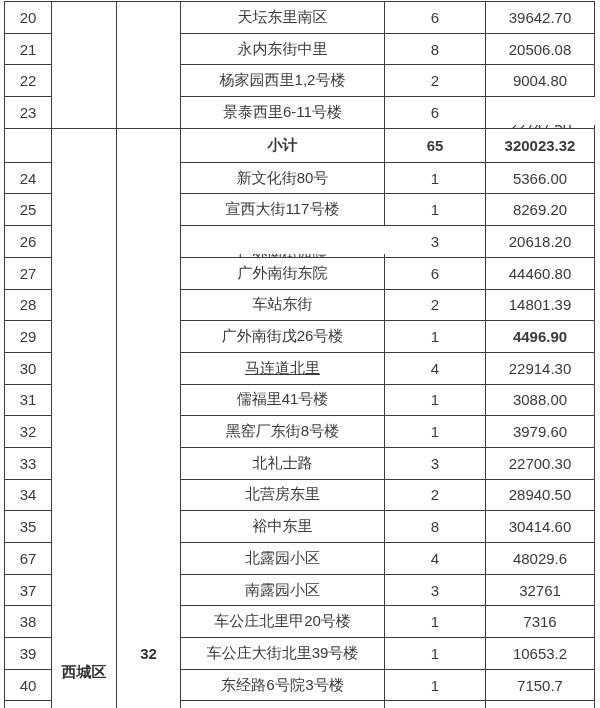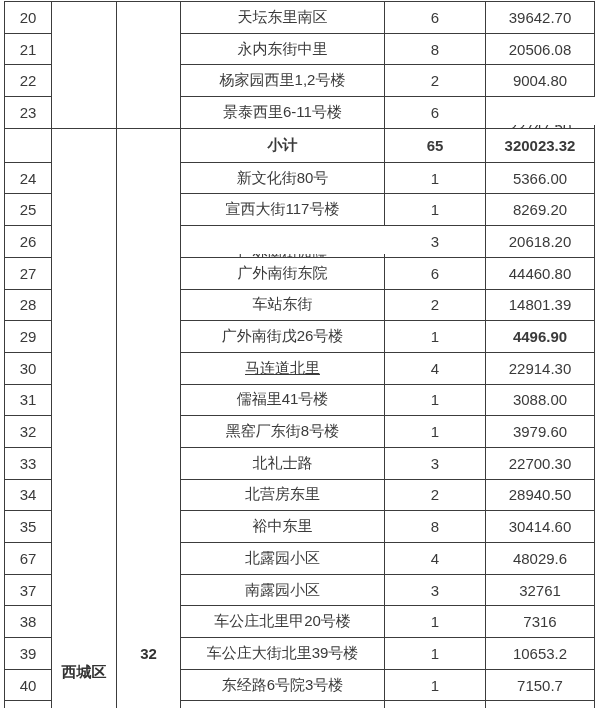--- a/index.html
+++ b/index.html
@@ -129,21 +129,21 @@
       <div class="cell" style="grid-area: 19 / 6;">32761</div>
       <div class="cell" style="grid-area: 20 / 1;">38</div>
       <div class="cell" style="grid-area: 20 / 4;">车公庄北里甲20号楼</div>
       <div class="cell" style="grid-area: 20 / 5;">1</div>
       <div class="cell" style="grid-area: 20 / 6;">7316</div>
       <div class="cell" style="grid-area: 21 / 1;">39</div>
       <div class="cell" style="grid-area: 21 / 4;">车公庄大街北里39号楼</div>
       <div class="cell" style="grid-area: 21 / 5;">1</div>
       <div class="cell" style="grid-area: 21 / 6;">10653.2</div>
       <div class="cell" style="grid-area: 22 / 1;">40</div>
-      <div class="cell" style="grid-area: 22 / 4;">东经路6号院3号楼</div>
+      <div class="cell" style="grid-area: 22 / 4; font-family: Liberation Mono, monospace;">东经路6号院3号楼</div>
       <div class="cell" style="grid-area: 22 / 5;">1</div>
       <div class="cell" style="grid-area: 22 / 6;">7150.7</div>
       <div class="cell" style="grid-area: 23 / 1;"></div>
       <div class="cell" style="grid-area: 23 / 4;"></div>
       <div class="cell" style="grid-area: 23 / 5;"></div>
       <div class="cell" style="grid-area: 23 / 6;"></div>
       <div class="cell" style="grid-area: 1 / 2 / span 4;"></div>
       <div class="cell" style="grid-area: 1 / 3 / span 4;"></div>
       <div class="cell" style="grid-area: 5 / 2 / span 19;"></div>
       <div class="cell" style="grid-area: 5 / 3 / span 19;"></div>

